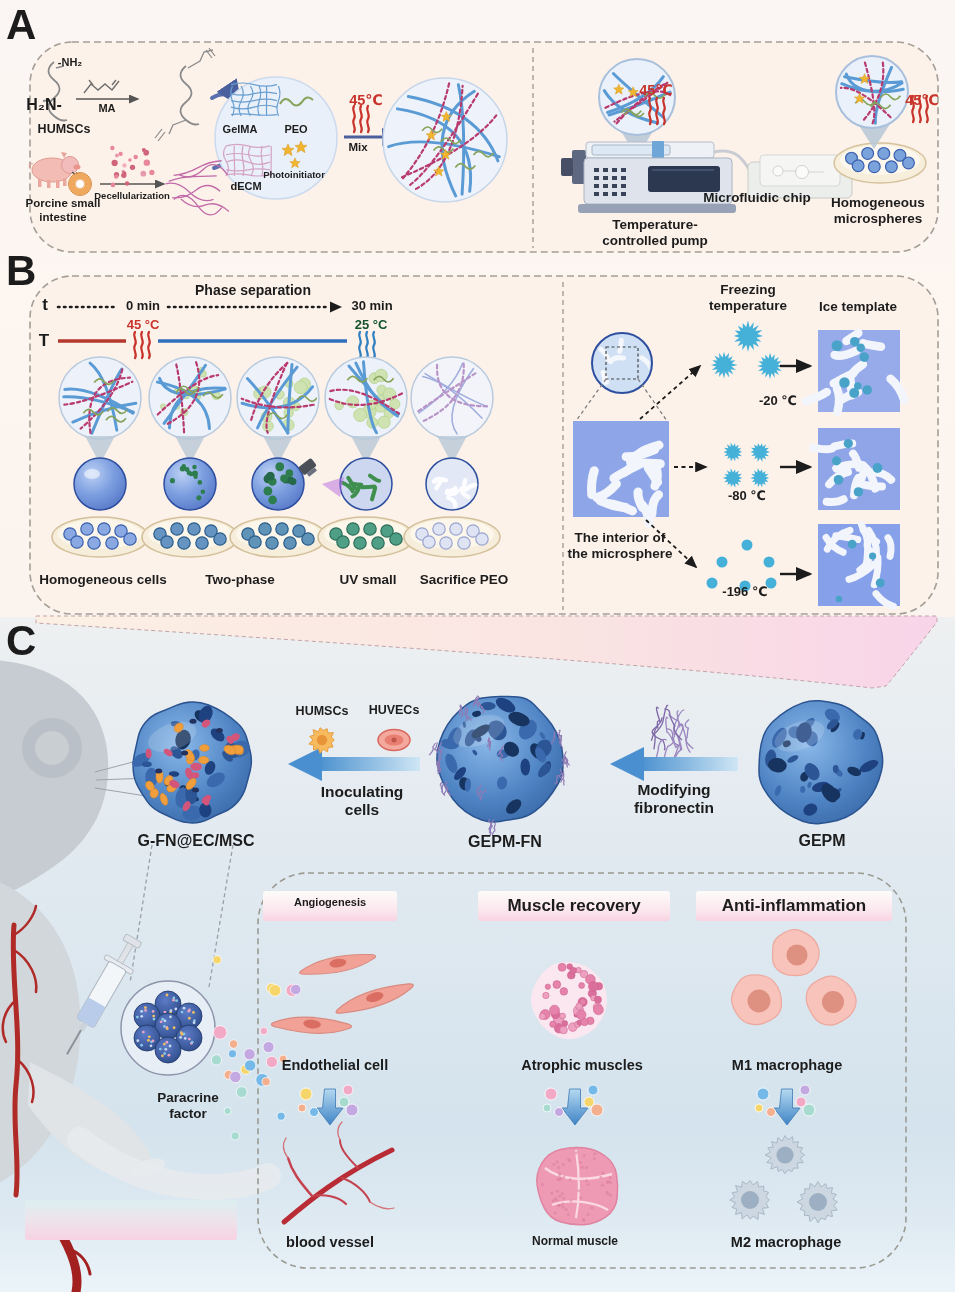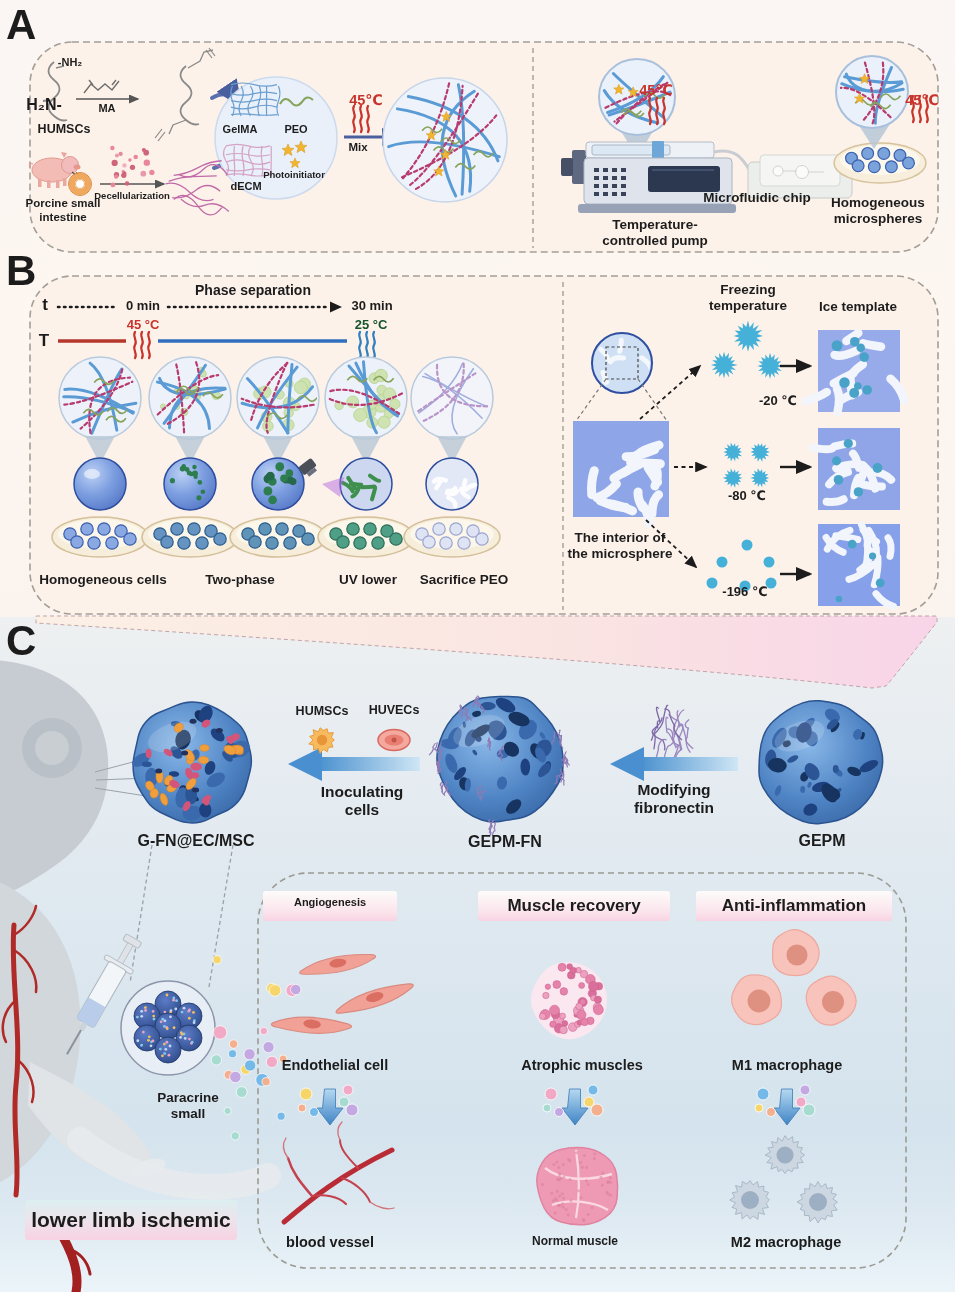--- a/index.html
+++ b/index.html
@@ -1239,21 +1239,21 @@
   <div class="lbl corner" style="left:6px;top:246px;">B</div>
   <div class="lbl" style="left:253px;top:282px;font-size:14px;">Phase separation</div>
   <div class="lbl" style="left:45px;top:295px;font-size:17px;">t</div>
   <div class="lbl" style="left:143px;top:298px;font-size:13px;">0 min</div>
   <div class="lbl" style="left:372px;top:298px;font-size:13px;">30 min</div>
   <div class="lbl" style="left:44px;top:331px;font-size:17px;">T</div>
   <div class="lbl hot" style="left:143px;top:317px;font-size:13px;">45 °C</div>
   <div class="lbl cold" style="left:371px;top:317px;font-size:13px;">25 °C</div>
   <div class="lbl" style="left:103px;top:572px;font-size:13.5px;">Homogeneous cells</div>
   <div class="lbl" style="left:240px;top:572px;font-size:13.5px;">Two-phase</div>
-  <div class="lbl" style="left:368px;top:572px;font-size:13.5px;">UV lower</div>
+  <div class="lbl" style="left:368px;top:572px;font-size:13.5px;">UV small</div>
   <div class="lbl" style="left:464px;top:572px;font-size:13.5px;">Sacrifice PEO</div>
   <div class="lbl" style="left:748px;top:282px;font-size:13.5px;">
     <div>Freezing</div>
       <div>temperature</div>
   </div>
   <div class="lbl" style="left:858px;top:299px;font-size:13.5px;">Ice template</div>
   <div class="lbl" style="left:620px;top:530px;font-size:13.5px;">
     <div>The interior of</div>
       <div>the microsphere</div>
   </div>
@@ -1270,24 +1270,23 @@
   </div>
   <div class="lbl" style="left:196px;top:832px;font-size:16px;">G-FN@EC/MSC</div>
   <div class="lbl" style="left:505px;top:833px;font-size:16px;">GEPM-FN</div>
   <div class="lbl" style="left:674px;top:781px;font-size:15.5px;">
     <div>Modifying</div>
       <div>fibronectin</div>
   </div>
   <div class="lbl" style="left:822px;top:832px;font-size:16px;">GEPM</div>
   <div class="lbl" style="left:188px;top:1090px;font-size:13.5px;">
     <div>Paracrine</div>
-      <div>small</div>
+      <div>factor</div>
   </div>
   <div class="band ischband" style="left:25px;top:1200px;width:212px;height:40px;"></div>
-  <div class="lbl" style="left:131px;top:1208px;font-size:21px;font-weight:800;">lower limb ischemic</div>
 
   <div class="band hdrband" style="left:263px;top:891px;width:134px;height:30px;"></div>
   <div class="band hdrband" style="left:478px;top:891px;width:192px;height:30px;"></div>
   <div class="band hdrband" style="left:696px;top:891px;width:196px;height:30px;"></div>
   <div class="lbl" style="left:330px;top:896px;font-size:11px;">Angiogenesis</div>
   <div class="lbl" style="left:574px;top:896px;font-size:17px;">Muscle recovery</div>
   <div class="lbl" style="left:794px;top:896px;font-size:17px;">Anti-inflammation</div>
   <div class="lbl" style="left:335px;top:1057px;font-size:14.5px;">Endothelial cell</div>
   <div class="lbl" style="left:582px;top:1057px;font-size:14.5px;">Atrophic muscles</div>
   <div class="lbl" style="left:787px;top:1057px;font-size:14.5px;">M1 macrophage</div>

